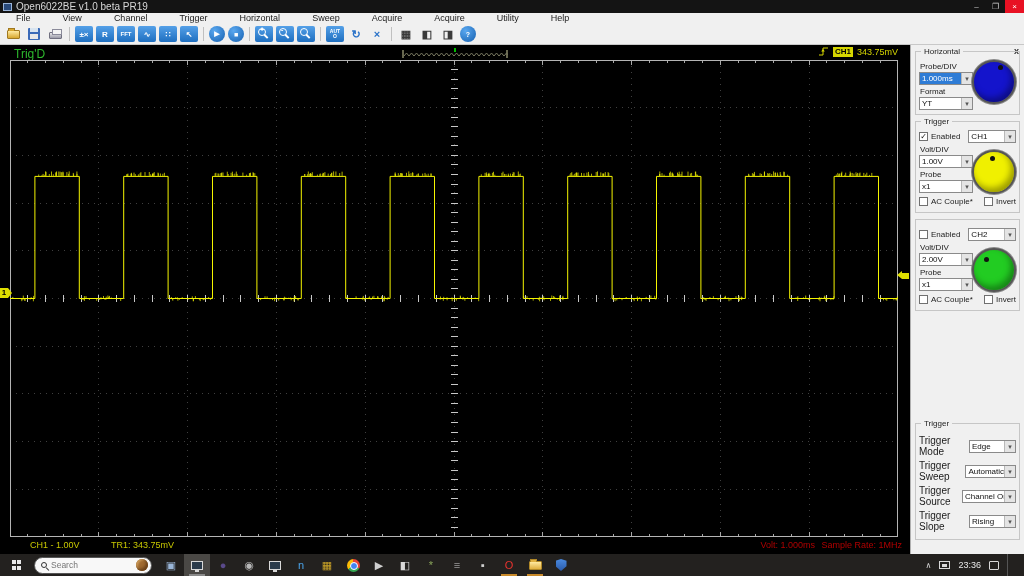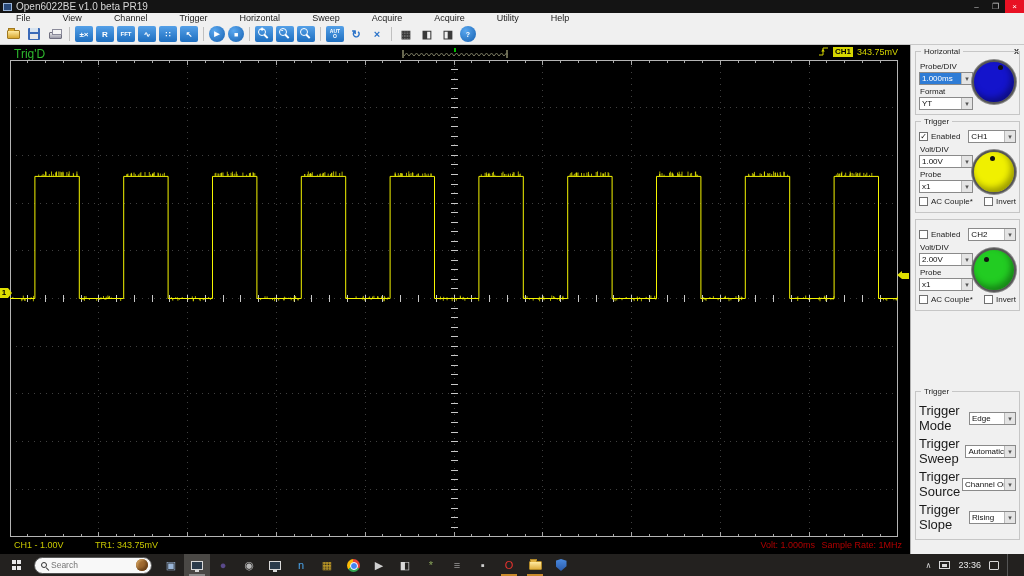--- a/index.html
+++ b/index.html
@@ -83,21 +83,21 @@
   .ch-marker .tip { position:absolute; left:8px; top:0; width:0; height:0;
         border-top:5px solid transparent; border-bottom:5px solid transparent;
         border-left:4px solid #e0e000; }
   .trig-marker { position:absolute; left:897px; top:226px; width:12px; height:9px; z-index:3; }
   .trig-marker .tip { position:absolute; left:0; top:0; width:0; height:0;
         border-top:4.5px solid transparent; border-bottom:4.5px solid transparent;
         border-right:5px solid #e0e000; }
   .trig-marker .body { position:absolute; left:5px; top:1.5px; width:7px; height:6px; background:#e0e000; }
 
   .scope-bottom { position:absolute; left:0; right:0; bottom:0; height:17px; }
-  .st-y { position:absolute; color:#c8c800; font-size:9px; top:3px; }
+  .st-y { position:absolute; color:#c8c800; font-size:9px; top:3px;margin-left:16px; }
   .st-r { position:absolute; color:#b00000; font-size:9px; top:3px; }
 
   
   .sidebar { position:absolute; left:910px; top:0; width:114px; height:509px;
              background:#f0f0f0; border-left:1px solid #b0b0b0; font-size:8px; color:#1a1a1a; }
   .panel-close { position:absolute; top:1px; right:5px; font-size:9px; font-weight:bold; color:#333; }
   .group { position:relative; margin:6px 4px 0 4px; border:1px solid #c6c6c6; padding:8px 3px 4px 3px; }
   .group .legend { position:absolute; top:-5px; left:5px; background:#f0f0f0; padding:0 3px;
                    font-size:8px; color:#222; }
   .lbl { display:block; margin:2px 0 1px 1px; }
@@ -112,21 +112,21 @@
   .knob::after { content:""; position:absolute; width:5px; height:5px; border-radius:50%;
           background:#111; }
   .knob.k-h::after { top:3px; left:24px; }
   .knob.k-1::after { top:4px; left:16px; }
   .knob.k-2::after { top:7px; left:10px; }
   .cbrow { display:flex; align-items:center; gap:3px; }
   .cbox { width:9px; height:9px; border:1px solid #707070; background:#fff; font-size:8px;
           line-height:8px; text-align:center; color:#111; flex:0 0 auto; }
   .cbox i { font-style:normal; }
   .trigrow { display:flex; align-items:center; margin:3px 0; }
-  .trigrow .tl { width:50px; font-size:13px; }
+  .trigrow .tl { width:50px; font-size:10px; }
   .group.trigger { position:absolute; left:4px; right:4px; bottom:14px; margin:0; }
 
   
   .taskbar { position:absolute; bottom:0; left:0; width:1024px; height:22px; background:#23211f;
              display:flex; align-items:center; }
   .startbtn { width:34px; height:22px; display:flex; align-items:center; justify-content:center; }
   .winlogo { width:10px; height:10px; display:grid; grid-template-columns:4px 4px; gap:1px; }
   .winlogo span { background:#e8e8e8; width:4px; height:4px; }
   .searchbox { width:118px; height:17px; background:#f8f8f8; border:1px solid #555;
                border-radius:9px; display:flex; align-items:center; padding:0 3px 0 6px; gap:4px; }

